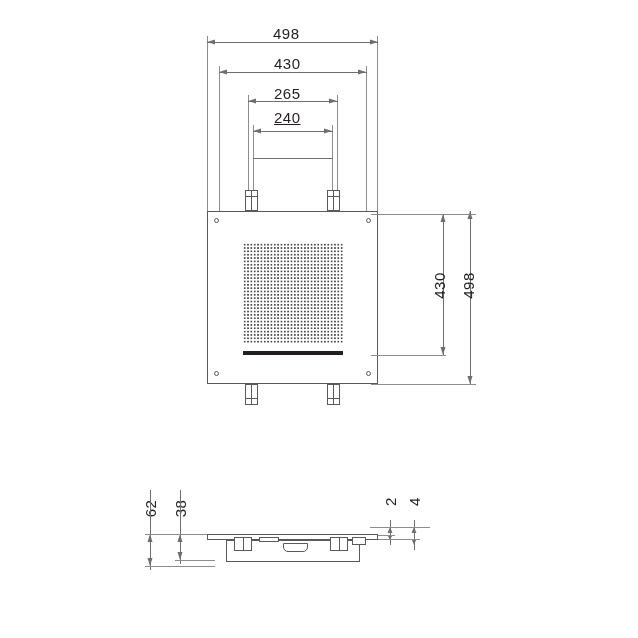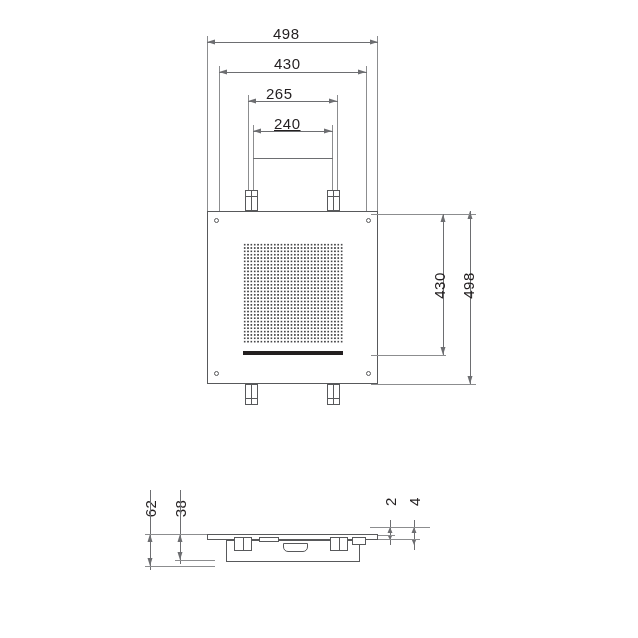--- a/index.html
+++ b/index.html
@@ -116,27 +116,27 @@
   <div class="dim-label" style="left:273px; top:25px;">498</div>
 
   <div class="line vline thin" style="left:219px; top:66px; height:150px;"></div>
   <div class="line vline thin" style="left:366px; top:66px; height:150px;"></div>
   <div class="line hline" style="left:219px; top:72px; width:148px;"></div>
   <div class="dim-label" style="left:274px; top:55px;">430</div>
 
   <div class="line vline thin" style="left:248px; top:95px; height:100px;"></div>
   <div class="line vline thin" style="left:337px; top:95px; height:100px;"></div>
   <div class="line hline" style="left:248px; top:101px; width:90px;"></div>
-  <div class="dim-label" style="left:266px; top:85px;">265</div>
+  <div class="dim-label" style="left:274px; top:85px;">265</div>
 
   <div class="line vline thin" style="left:253px; top:125px; height:68px;"></div>
   <div class="line vline thin" style="left:332px; top:125px; height:68px;"></div>
   <div class="line hline" style="left:253px; top:131px; width:80px;"></div>
   <div class="line hline" style="left:253px; top:158px; width:80px;"></div>
-  <div class="dim-label" style="left:274px; top:115px;text-decoration:underline;">240</div>
+  <div class="dim-label" style="left:274px; top:109px;text-decoration:underline;">240</div>
 
   <div class="plate-body" style="left:207px; top:211px; width:171px; height:173px;"></div>
 
   <div class="screw" style="left:214px; top:218px; width:5px; height:5px;"></div>
   <div class="screw" style="left:366px; top:218px; width:5px; height:5px;"></div>
   <div class="screw" style="left:214px; top:371px; width:5px; height:5px;"></div>
   <div class="screw" style="left:366px; top:371px; width:5px; height:5px;"></div>
 
   <div class="bracket" style="left:245px; top:190px; width:13px; height:21px;"></div>
   <div class="line hline part-line" style="left:245px; top:196px; width:13px;"></div>

